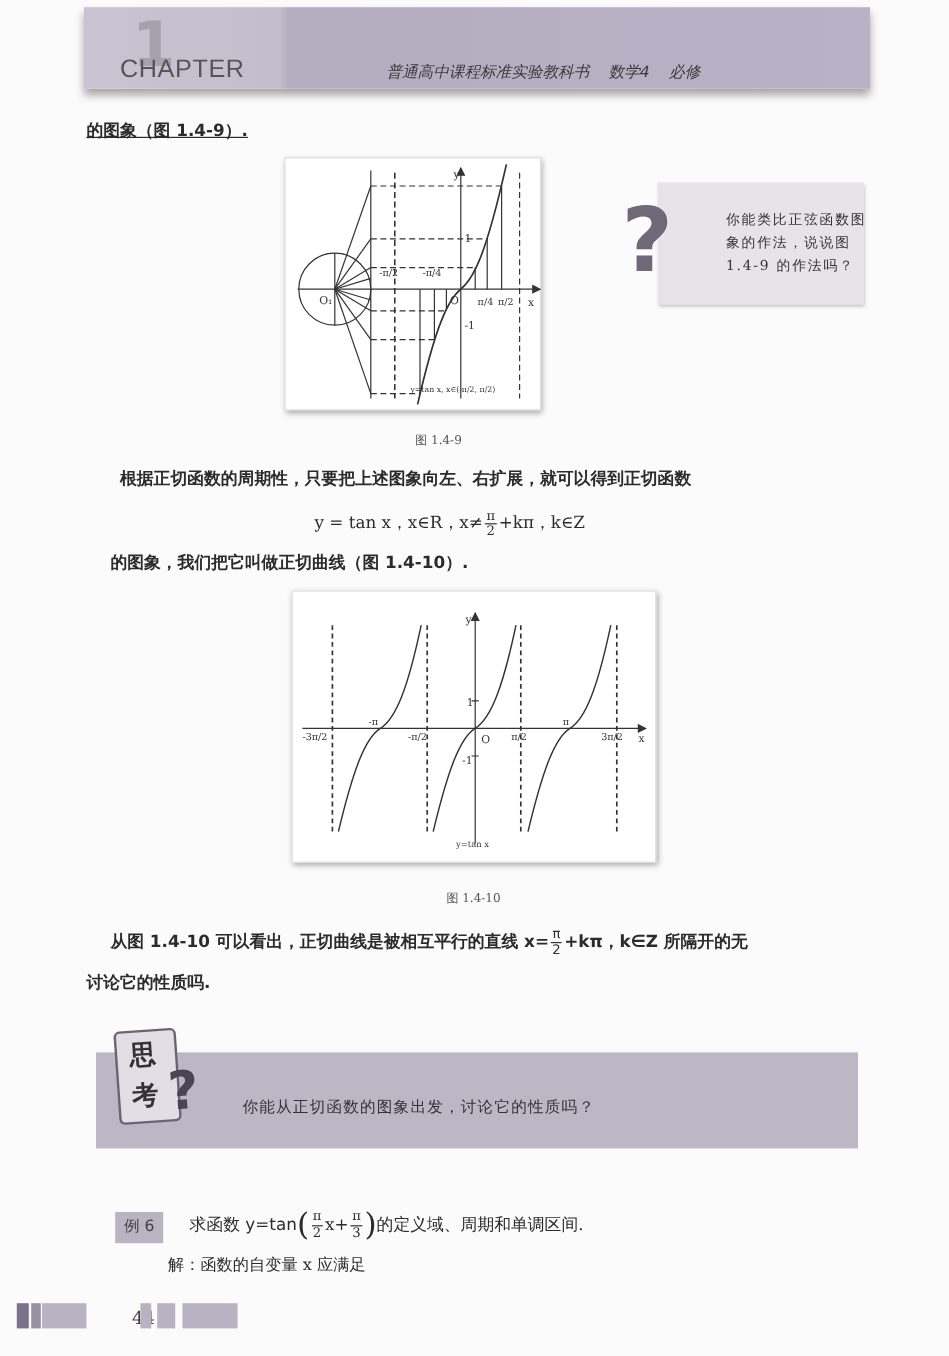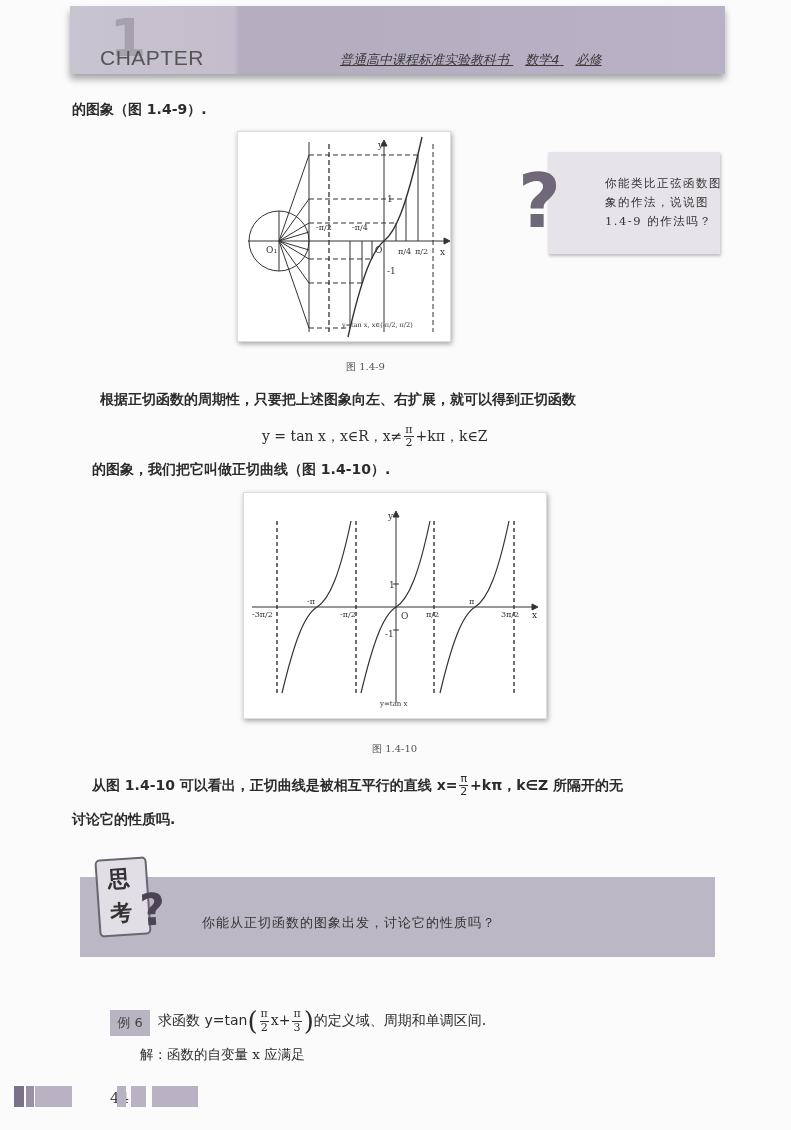--- a/index.html
+++ b/index.html
@@ -14,22 +14,22 @@
   }
   .header .big-one {
     position: absolute; left: 40px; top: 6px; font-family: "DejaVu Sans", sans-serif;
     font-size: 52px; font-weight: bold; color: #a6a1ad; line-height: 1;
   }
   .header .chapter {
     position: absolute; left: 30px; top: 40px; font-family: "Liberation Sans", sans-serif;
     font-size: 21px; color: #555; letter-spacing: 0.5px;
   }
   .header .series {
-    position: absolute; left: 270px; top: 45px; font-family: "DejaVu Sans", sans-serif;
-    font-size: 13px; font-style: italic; color: #3a3a3a; text-decoration: underline;
+    position: absolute; left: 252px; top: 45px; font-family: "DejaVu Sans", sans-serif;
+    font-size: 13px; font-style: italic; color: #3a3a3a;
   }
   .header .series span { margin-left: 12px; }
 
   .text { position: absolute; font-size: 14px; line-height: 1; white-space: nowrap; }
   .bold { font-family: "DejaVu Sans", sans-serif; font-weight: bold; }
 
   .figure-box {
     position: absolute; background: #fff; box-shadow: 1px 2px 5px rgba(0,0,0,0.35);
     border: 1px solid #ddd;
   }
@@ -62,21 +62,21 @@
   }
   .think-badge .ch {
     position: absolute; left: 10px; font-size: 22px; color: #333; font-weight: bold;
   }
   .think-badge .q {
     position: absolute; left: 40px; top: 26px; font-family: "DejaVu Sans", sans-serif;
     font-size: 44px; font-weight: bold; color: #4a4454;
   }
 
   .example-tag {
-    position: absolute; left: 110px; top: 1010px; width: 40px; height: 26px;
+    position: absolute; left: 96px; top: 1010px; width: 40px; height: 26px;
     background: #b9b4c2; font-family: "DejaVu Sans", sans-serif; font-size: 13px;
     color: #444; text-align: center; line-height: 26px;
   }
 
   .frac { display: inline-block; vertical-align: middle; text-align: center; font-size: 11px; line-height: 1.1; margin: 0 2px; }
   .frac span { display: block; }
   .frac .num { border-bottom: 1px solid #333; padding: 0 1px; }
   .paren { font-size: 26px; vertical-align: middle; font-weight: lighter; }
 
   .footer-bar { position: absolute; top: 1086px; height: 21px; background: #b8b2c2; }
@@ -88,21 +88,21 @@
 <div class="header">
   <div class="big-one">1</div>
   <div class="chapter">CHAPTER</div>
   <div class="series">
     <span style="margin-left:0">普通高中课程标准实验教科书</span>
     <span>数学4</span>
     <span>必修</span>
   </div>
 </div>
 
-<div class="text bold" style="left:72px; top:102px; font-size:14px;">的图象（图 1.4-9）.</div>
+<div class="text bold" style="left:72px; top:102px; font-size:14px;text-decoration:underline;">的图象（图 1.4-9）.</div>
 
 <div class="figure-box" style="left:237px; top:131px; width:214px; height:211px;">
   <svg width="214" height="211" viewBox="0 0 214 211">
     <g stroke="#333" fill="none" stroke-width="1">
 
       <line x1="10" y1="109" x2="206" y2="109"></line>
       <polygon points="206,106 212,109 206,112" fill="#333"></polygon>
 
       <line x1="146" y1="200" x2="146" y2="12"></line>
       <polygon points="143,14 146,8 149,14" fill="#333"></polygon>

